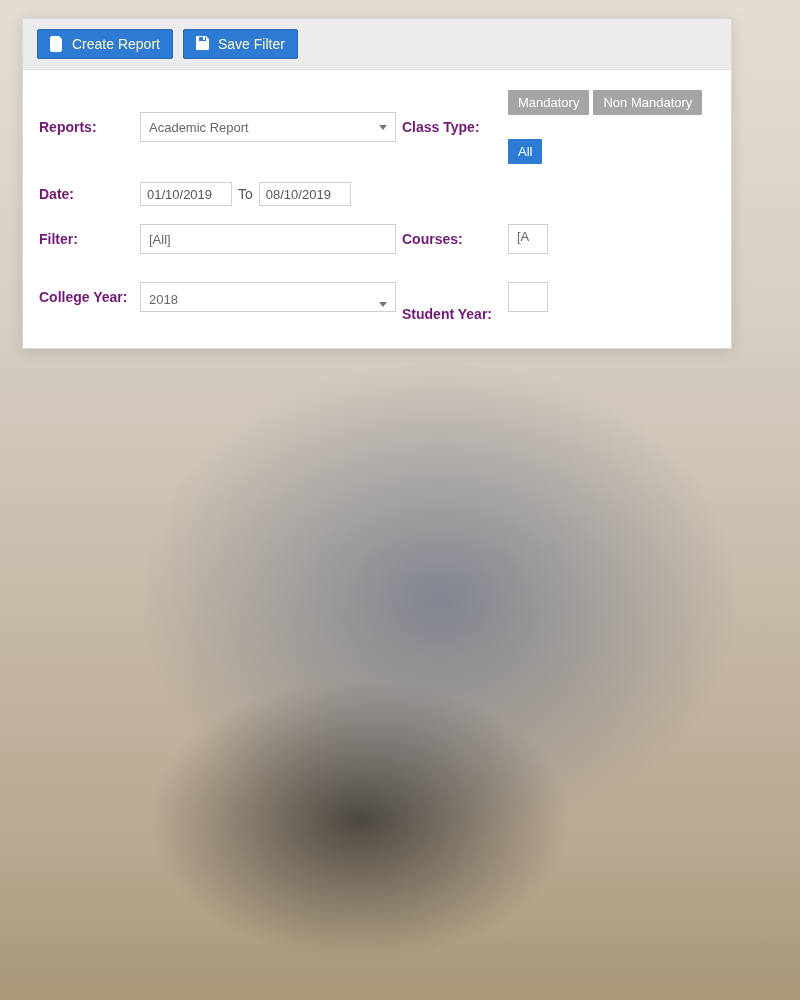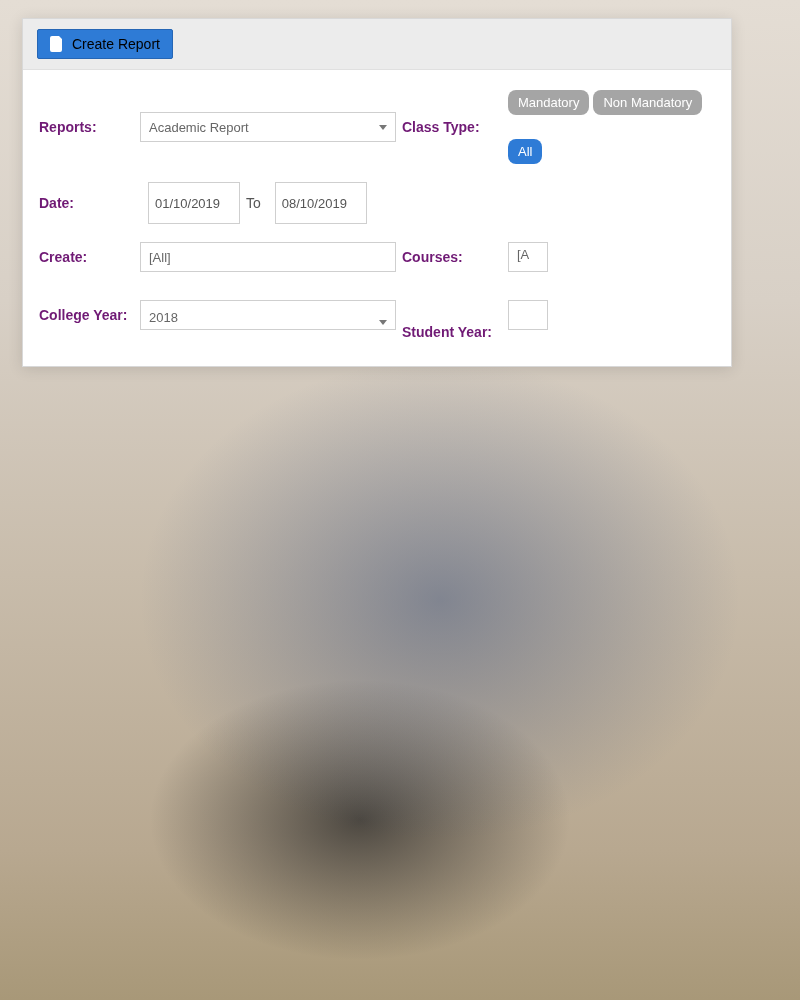--- a/index.html
+++ b/index.html
@@ -49,21 +49,21 @@
     }
     .toolbar {
       background: #ececec;
       padding: 10px 14px;
       display: flex;
       gap: 10px;
       border-bottom: 1px solid #e0e0e0;
     }
     .btn {
       background: #2e7bd6;
-      color: #000000;
+      color: #fef9c3;
       border: 1px solid #2566b5;
       padding: 6px 12px;
       display: inline-flex;
       align-items: center;
       gap: 8px;
       cursor: pointer;
       font-size: 14px;
       border-radius: 2px;
     }
     .btn .icon { width: 14px; height: 16px; display: inline-block; }
@@ -92,36 +92,35 @@
     .select .caret {
       width: 0; height: 0;
       border-left: 4px solid transparent;
       border-right: 4px solid transparent;
       border-top: 5px solid #777;
     }
     .date-group { display: flex; align-items: center; gap: 4px; grid-column: 2 / span 2; }
     .date-input {
       border: 1px solid #cfcfcf;
       background: #fff;
-      height: 42px;
+      height: 24px;
       padding: 4px 6px;
       width: 92px;
       color: #555;
       font-size: 13px;
       cursor: text;
-      margin-left: 8px;
     }
     .date-sep { color: #555; font-size: 14px; padding: 0 2px; }
     .chips { display: flex; flex-wrap: wrap; gap: 4px; grid-column: 5; }
     .chip {
       padding: 5px 10px;
       font-size: 13px;
       color: #fff;
       cursor: pointer;
-      border-radius: 8px;
+      border-radius: 1px;
     }
     .chip-gray { background: #a5a5a5; }
     .chip-blue { background: #2e7bd6; margin-top: 20px; }
     .partial-input {
       border: 1px solid #cfcfcf;
       background: #fff;
       height: 30px;
       padding: 4px 8px;
       color: #666;
       width: 40px;
@@ -139,20 +138,28 @@
 
   <div class="toolbar">
     <button class="btn">
       <span class="icon">
         <svg viewBox="0 0 14 16" width="14" height="16">
             <path fill="#fff" d="M2 0h7l3 3v11a2 2 0 0 1-2 2H2a2 2 0 0 1-2-2V2a2 2 0 0 1 2-2zm1 5h8v1H3V5zm0 3h8v1H3V8zm0 3h5v1H3v-1z"></path>
           </svg>
       </span>
       <span>Create Report</span>
     </button>
+    <button class="btn">
+      <span class="icon">
+        <svg viewBox="0 0 14 14" width="14" height="14">
+            <path fill="#fff" d="M1 0h9l3 3v10a1 1 0 0 1-1 1H1a1 1 0 0 1-1-1V1a1 1 0 0 1 1-1zm2 1v4h7V1H3zm4 0h2v3H7V1zM3 8h8v5H3V8z"></path>
+          </svg>
+      </span>
+      <span>Save Filter</span>
+    </button>
   </div>
 
   <div class="form-area">
 
     <div class="label">Reports:</div>
     <div class="select" style="grid-column:2 / span 2;">
       <span>Academic Report</span>
       <span class="caret"></span>
     </div>
     <div class="label" style="grid-column:4;">Class Type:</div>
@@ -170,21 +177,21 @@
 
     <div class="label">Date:</div>
     <div class="date-group">
       <input class="date-input" value="01/10/2019" style="">
       <span class="date-sep">To</span>
       <input class="date-input" value="08/10/2019" style="">
     </div>
     <div style="grid-column:4;"></div>
     <div style="grid-column:5;"></div>
 
-    <div class="label">Create:</div>
+    <div class="label">Filter:</div>
     <div class="input" style="grid-column:2 / span 2;">
       <span>[All]</span>
     </div>
     <div class="label" style="grid-column:4;">Courses:</div>
     <div style="grid-column:5;">
       <div class="partial-input">
         <span>[A</span>
       </div>
     </div>
 

